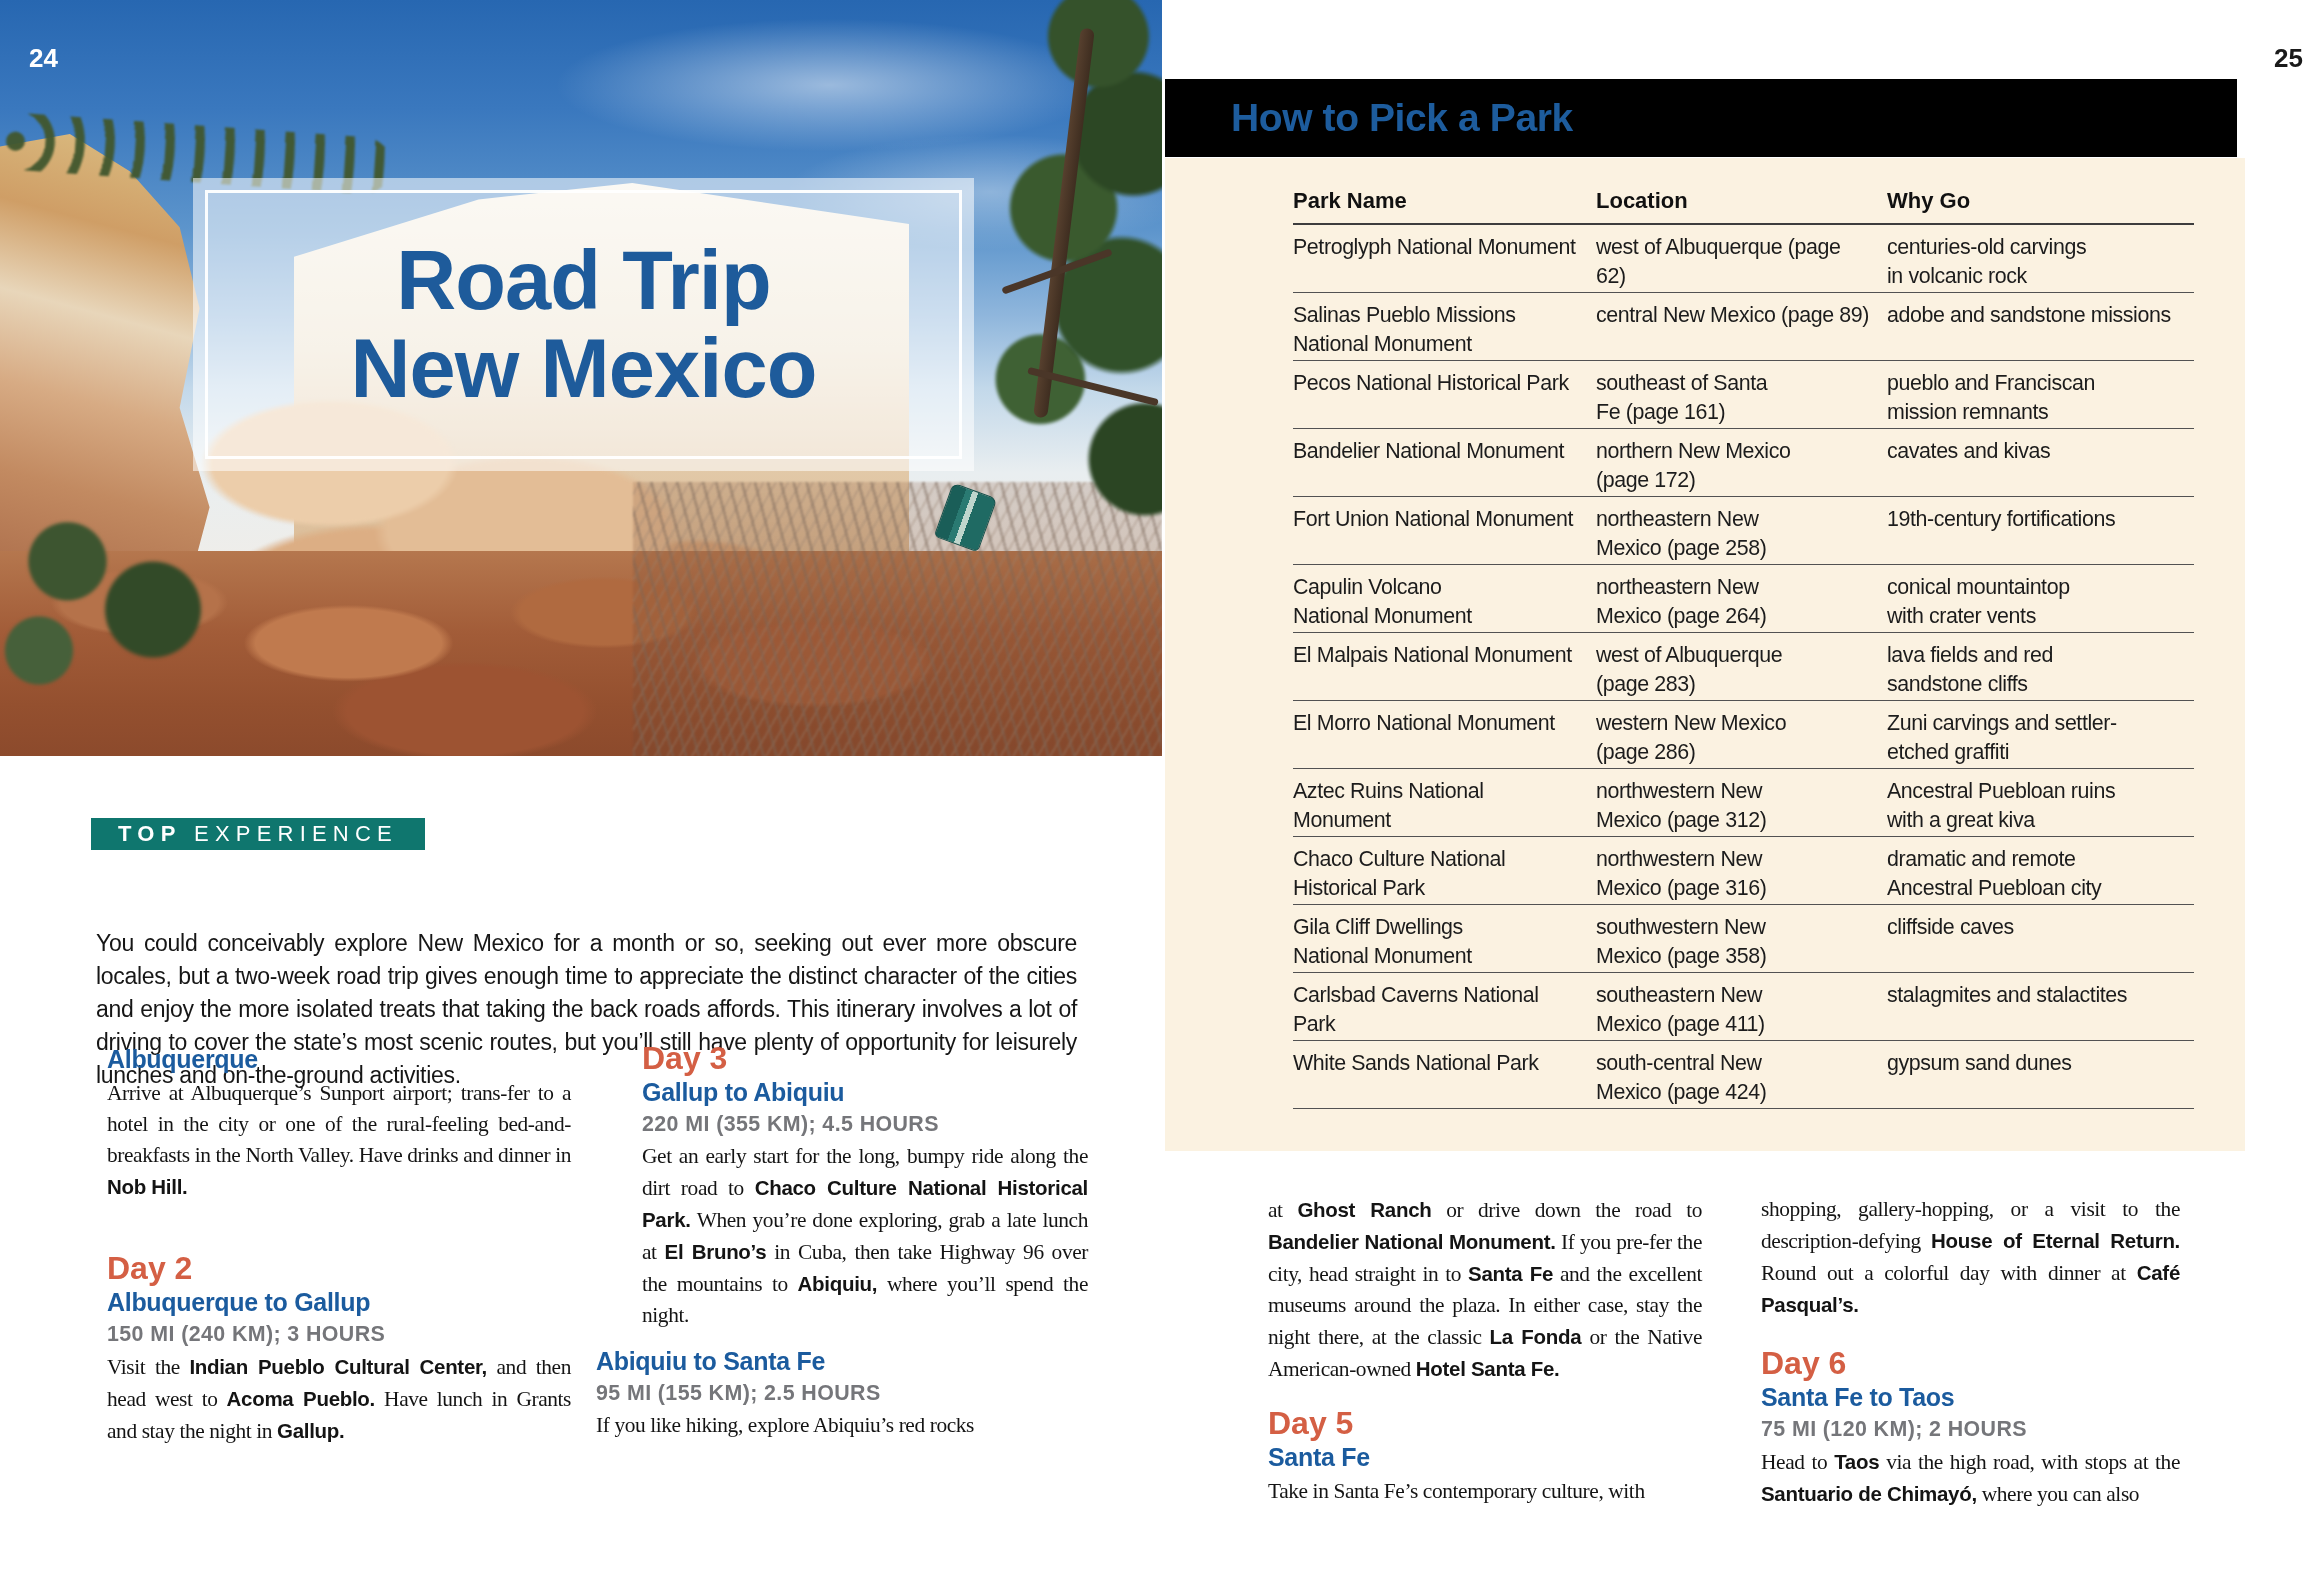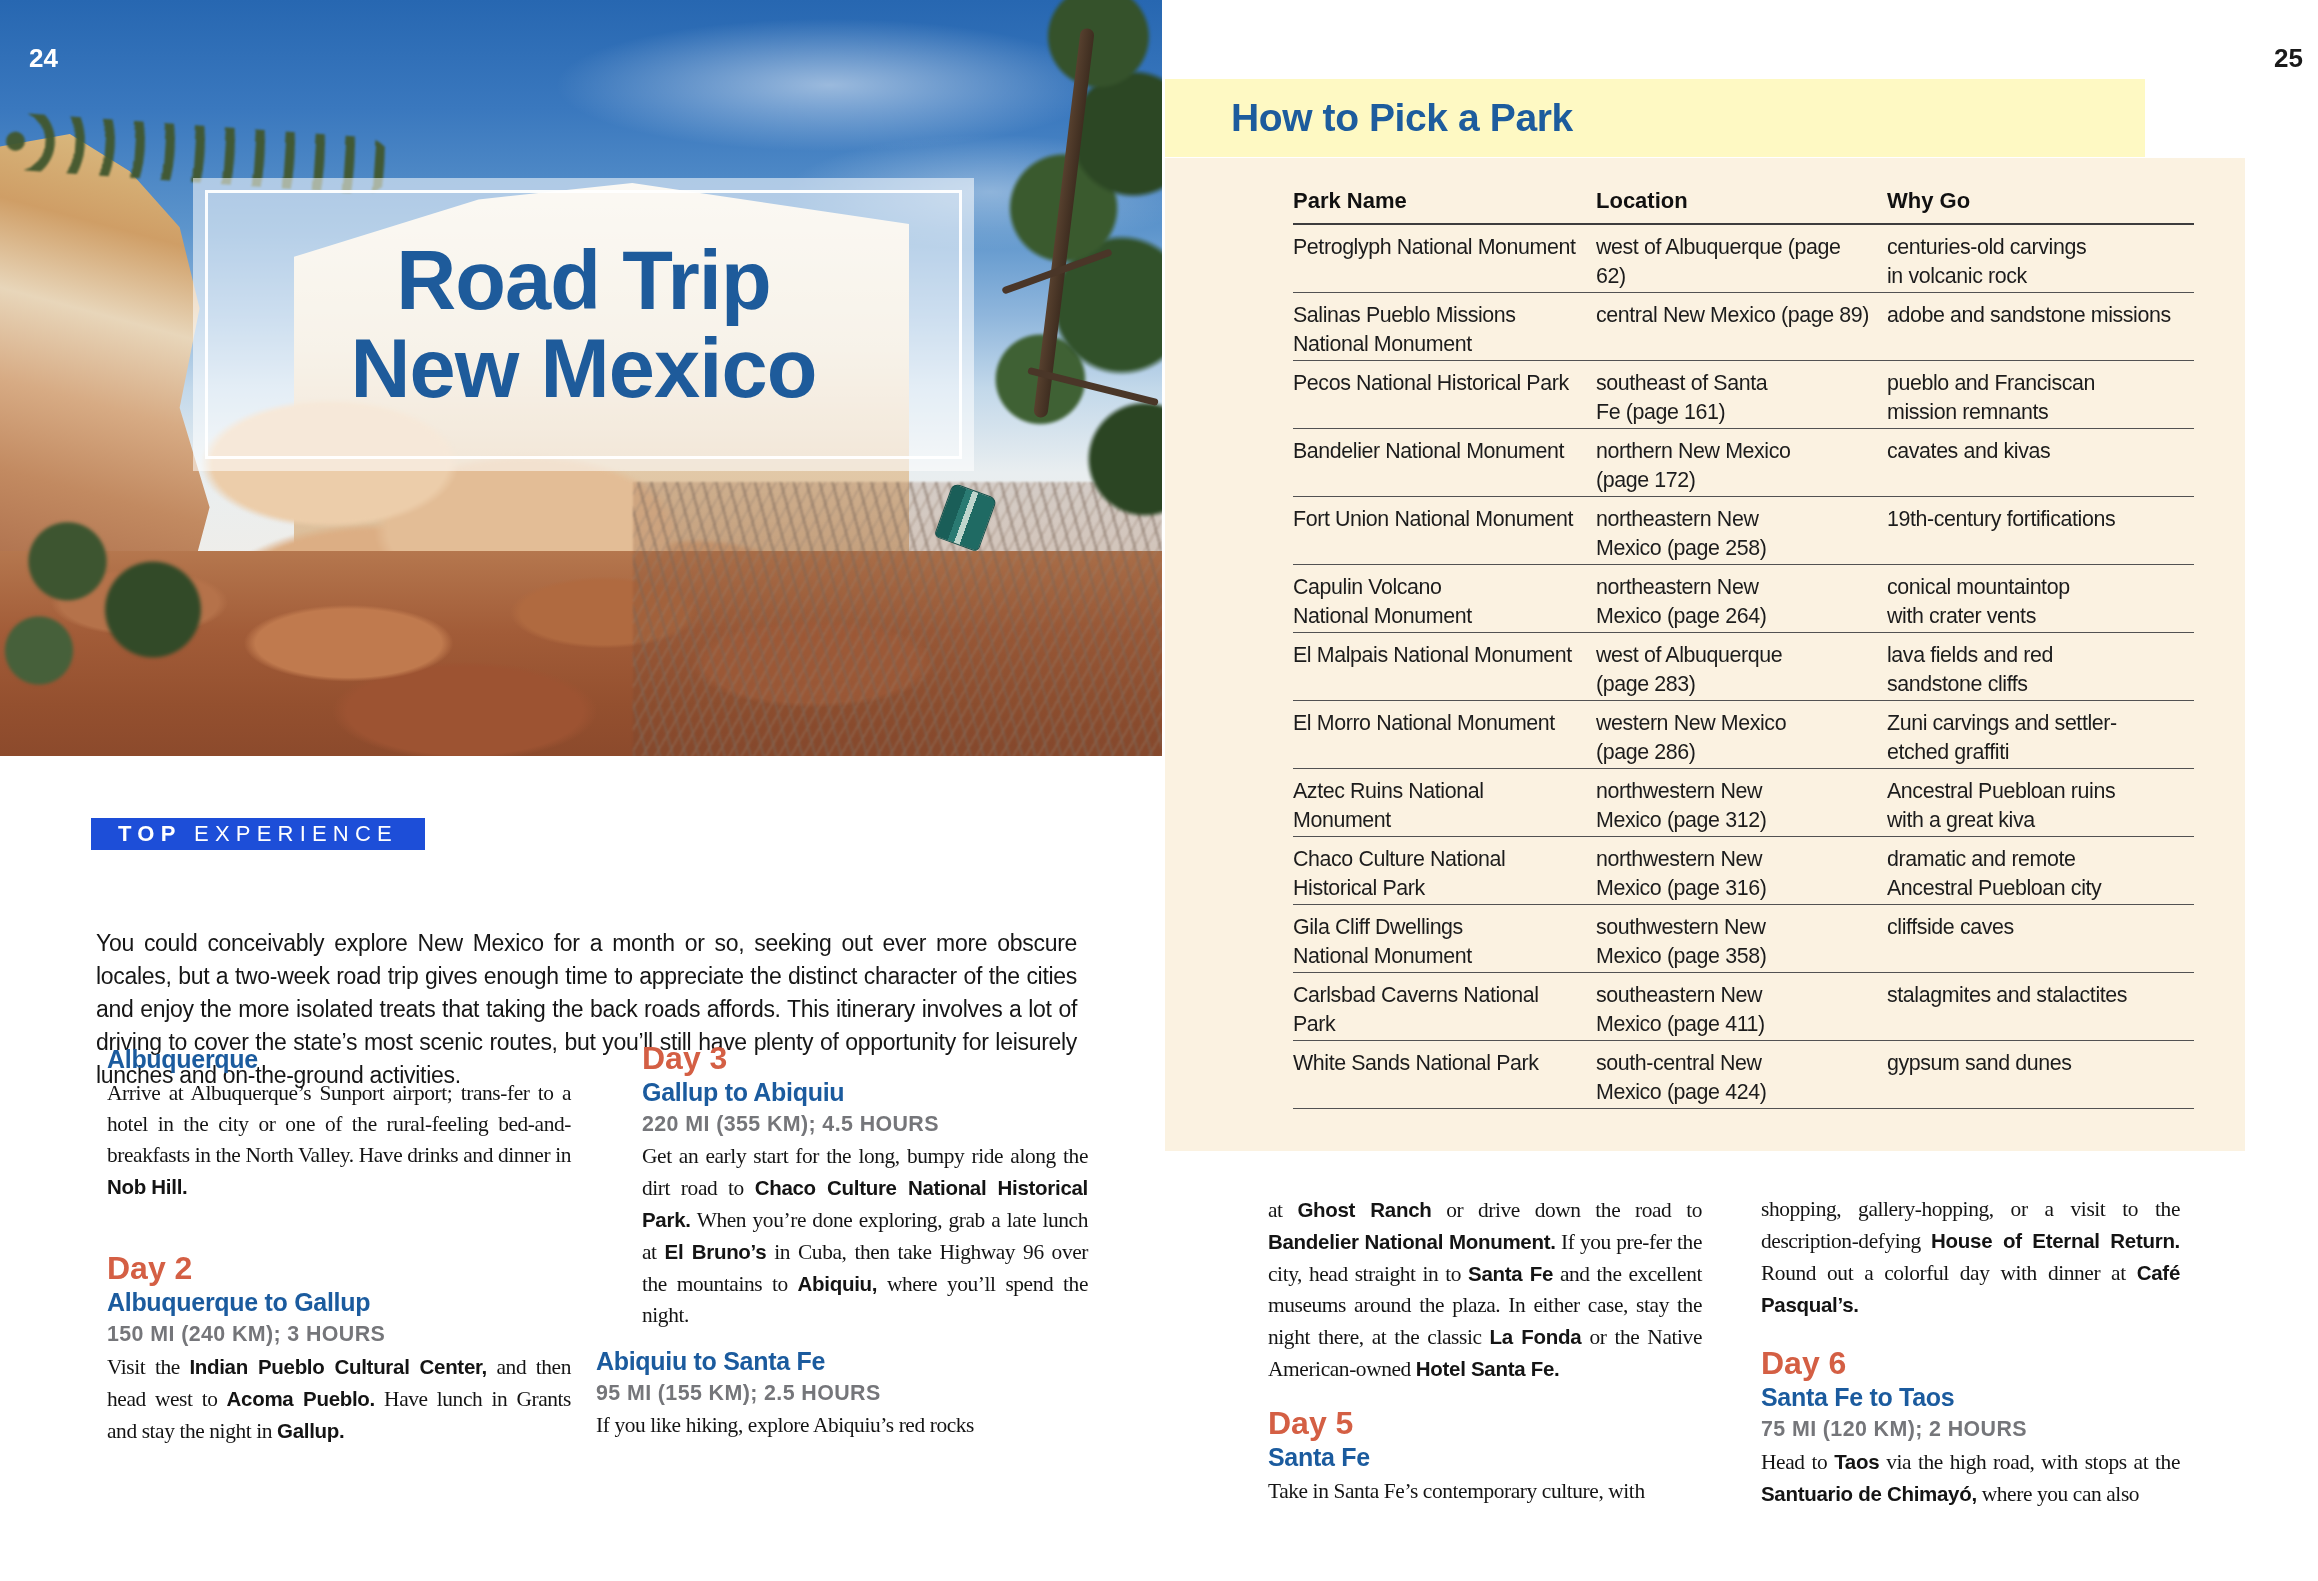--- a/index.html
+++ b/index.html
@@ -65,21 +65,21 @@
        border:3.6px solid rgba(255,255,255,.95);display:flex;flex-direction:column;
        align-items:center;justify-content:center;}
   .hero-title{color:#1e5b9b;font-weight:bold;font-size:83px;line-height:88px;text-align:center;
        letter-spacing:-0.9px;}
 
   .pageno{font-size:26px;font-weight:bold;}
   .pageno-left{left:29px;top:43px;color:#ffffff;}
   .pageno-right{left:2274px;top:43px;color:#1a1a1a;}
 
   
-  .badge{left:91px;top:818px;width:334px;height:32px;background:#1d4ed8;color:#ffffff;
+  .badge{left:91px;top:818px;width:334px;height:32px;background:#0f766e;color:#ffffff;
        display:flex;align-items:center;justify-content:center;font-size:22px;letter-spacing:6.2px;}
   .badge .w1{font-weight:bold;margin-right:12.5px;}
   .intro{left:96px;top:904px;width:981px;font-size:23px;line-height:33px;letter-spacing:-0.3px;
        text-align:justify;color:#161616;}
 
   .day h3{margin:0;font-size:32px;line-height:36px;font-weight:bold;color:#d45f44;}
   .day h4{margin:0;font-size:25px;line-height:33px;font-weight:bold;color:#1b5b9e;letter-spacing:-0.3px;}
   .day .dist{font-size:21.4px;line-height:30px;font-weight:bold;color:#75767a;letter-spacing:0.4px;}
   .day .dist:empty{display:none;}
   .body{margin:1.8px 0 0 0;font-family:"Liberation Serif",serif;font-size:21.4px;line-height:31px;
@@ -89,21 +89,21 @@
   .day2{left:107px;top:1250px;width:464px;}
   .day3{left:626px;top:1040px;width:446px;margin-left:16px;}
   .day4{left:596px;top:1345px;width:446px;}
   .day5{left:1268px;top:1405px;width:434px;}
   .day6{left:1761px;top:1345px;width:419px;}
   .cont-a{left:1268px;top:1192px;width:434px;}
   .cont-b{left:1761px;top:1192px;width:419px;}
 
   
   .sheet{left:1165px;top:158px;width:1080px;height:993px;background:#fbf2e1;}
-  .park-banner{left:1165px;top:79px;width:980px;height:78px;background:#fef9c3;}
+  .park-banner{left:1165px;top:79px;width:1072px;height:78px;background:#000000;}
   .park-banner h2{margin:0;padding-left:66px;font-size:39px;line-height:78px;color:#1d5c9d;
        letter-spacing:-0.4px;}
   .ptable{left:1293px;top:183px;width:901px;}
   .phead{display:grid;grid-template-columns:303px 291px 307px;height:42px;box-sizing:border-box;
        padding-top:5.4px;border-bottom:2.7px solid #3d3d3d;font-size:22px;font-weight:bold;color:#111;}
   .prow{display:grid;grid-template-columns:303px 291px 307px;height:68px;box-sizing:border-box;
        padding-top:8px;border-bottom:1.8px solid #525252;}
   .pcell{font-size:21.4px;line-height:28.5px;letter-spacing:-0.4px;color:#1c1c1c;white-space:pre-line;
        padding-right:12.5px;}
 </style>

